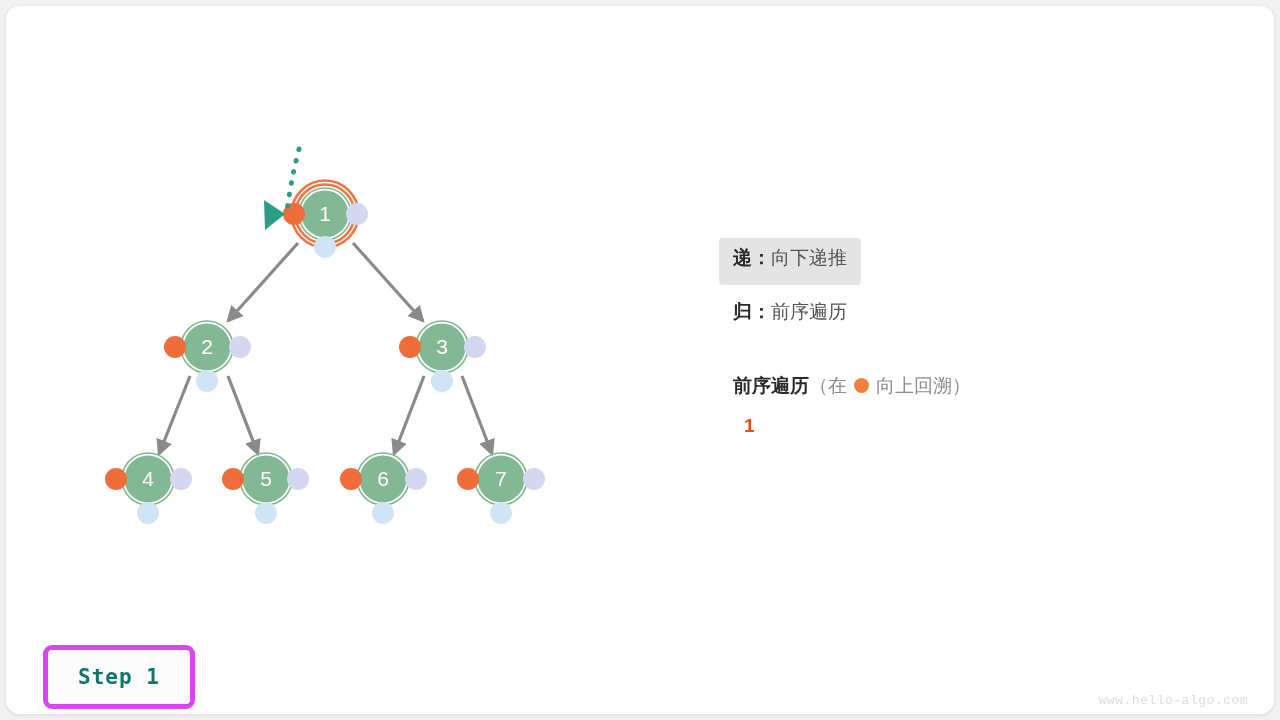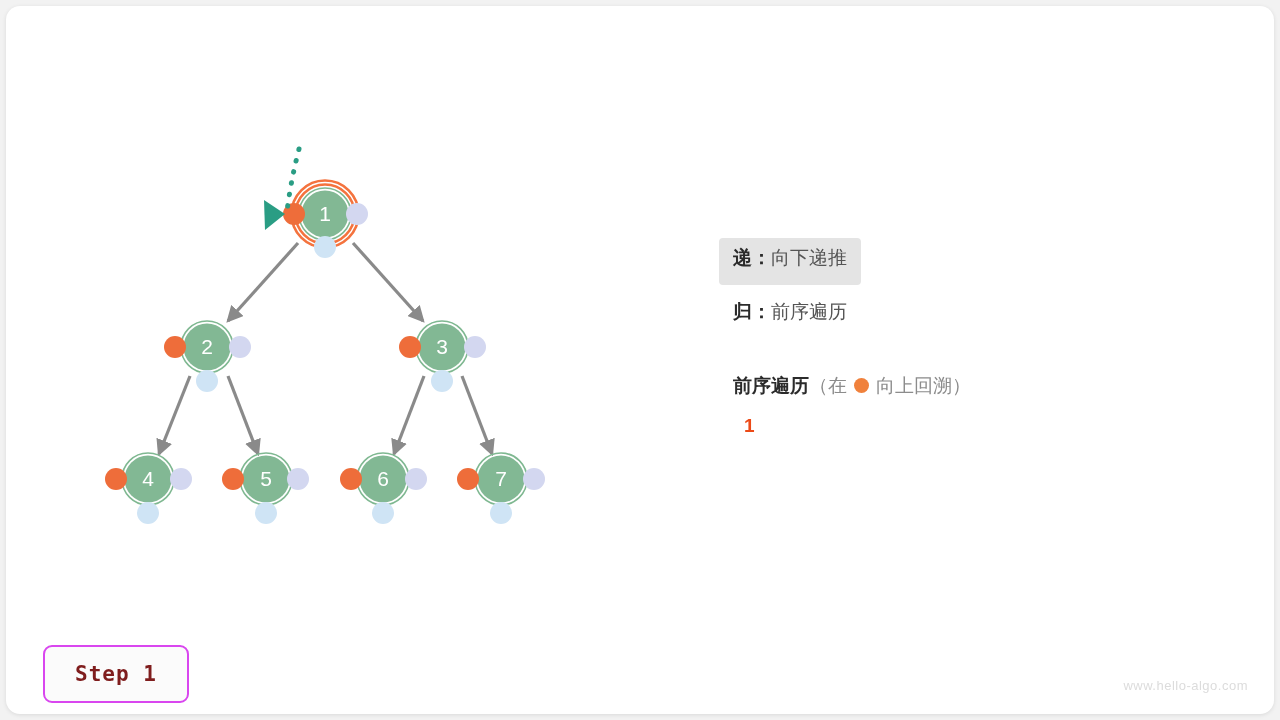--- a/index.html
+++ b/index.html
@@ -117,39 +117,39 @@
     letter-spacing: 1px;
   }
 
   
   #step-badge {
     position: absolute;
     left: 37px;
     top: 639px;
     width: 142px;
     height: 54px;
-    border: 2px solid #d946ef;
+    border: 5px solid #d946ef;
     border-radius: 9px;
     background: #fbfbfb;
     display: flex;
     align-items: center;
     justify-content: center;
     font-family: "DejaVu Sans Mono", "Liberation Mono", monospace;
     font-size: 21px;
     font-weight: bold;
-    color: #7f1d1d;
+    color: #0f766e;
     letter-spacing: 1px;
   }
 
   
   #watermark {
     position: absolute;
     right: 26px;
-    bottom: 21px;
-    font-family: Liberation Sans, sans-serif;
+    bottom: 6px;
+    font-family: Liberation Mono, monospace;
     font-size: 13px;
     color: #dcdcdc;
     letter-spacing: 0.5px;
   }
 </style>
 </head>
 <body>
 
 <div id="canvas">
   <div id="card">

